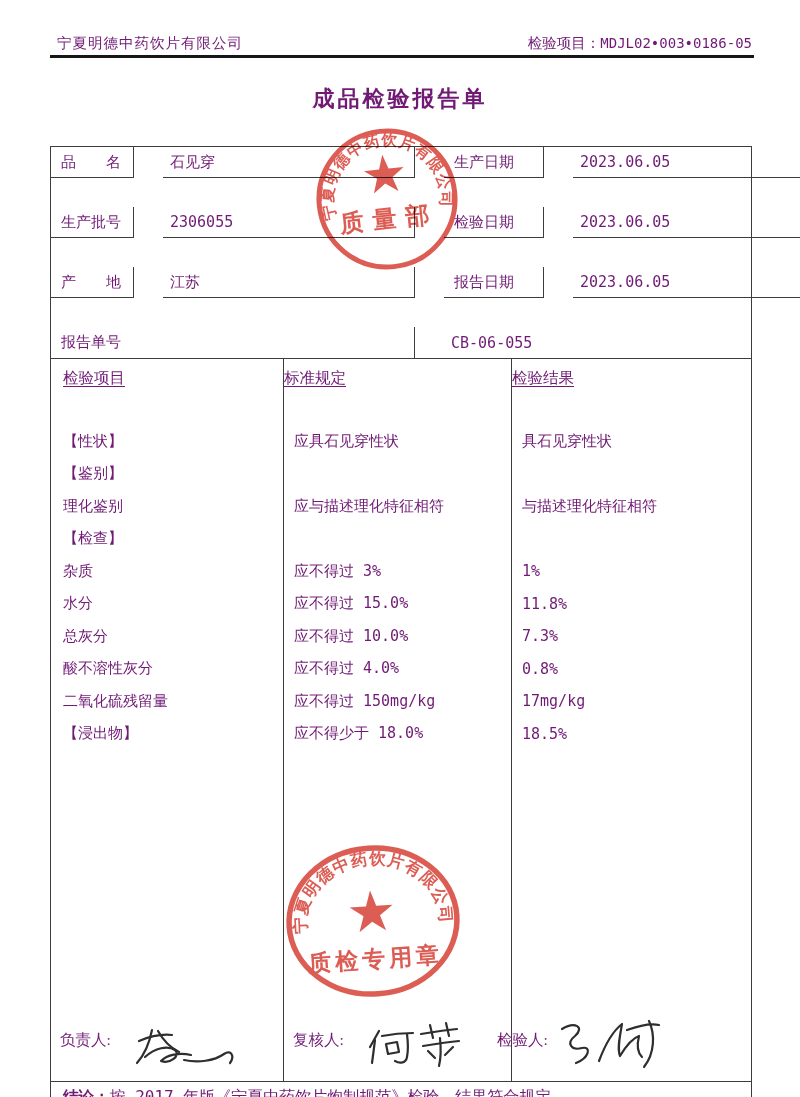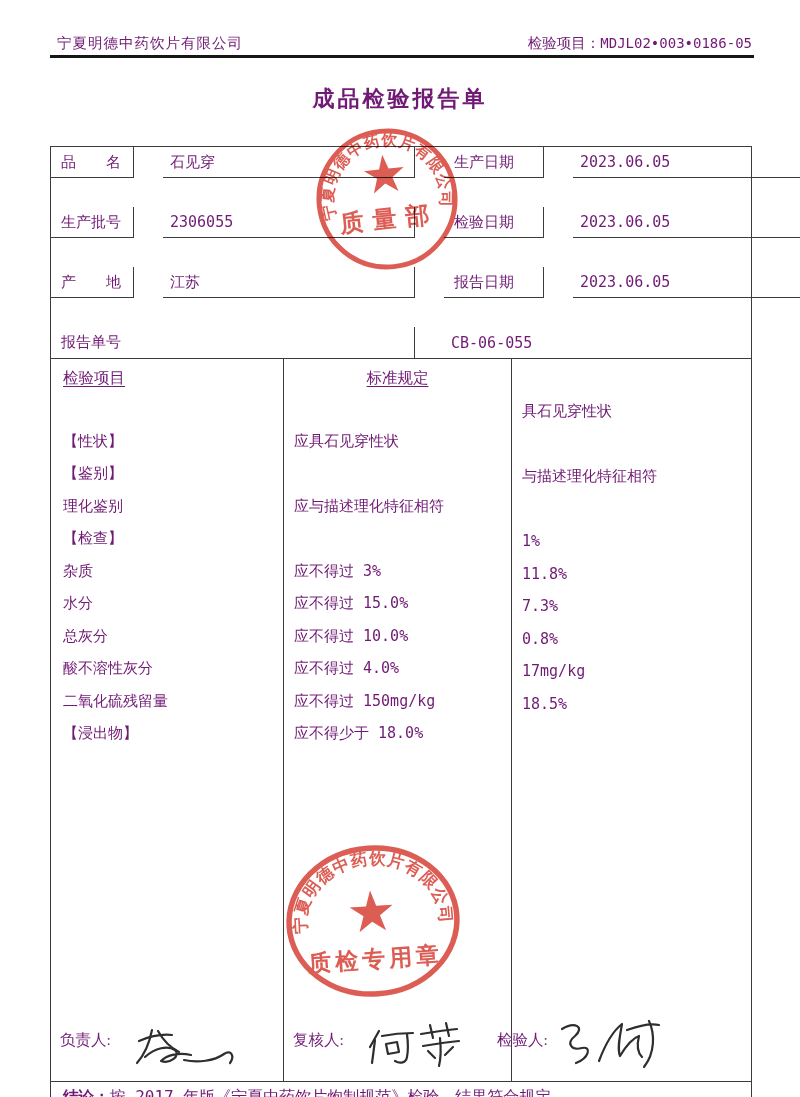--- a/index.html
+++ b/index.html
@@ -31,21 +31,21 @@
   .span2b { grid-column:3 / 5; }
   
   .res-grid { display:grid; grid-template-columns:233px 228px 241px; height:723px;
     border-left:1.5px solid #3c3c3c; border-right:1.5px solid #3c3c3c; border-bottom:1.5px solid #3c3c3c;
     box-sizing:border-box; }
   .res-col { box-sizing:border-box; border-right:1.5px solid #3c3c3c; }
   .res-col:last-child { border-right:none; }
   .res-head { padding-top:9px; height:21px; font-size:15.5px; }
   .res-head span { text-decoration:underline; text-underline-offset:3px; }
   .res-head.left { padding-left:12px; }
-  .res-head.center { text-align:center; }
+  .res-head.center { }
   .res-body { margin-top:36px; }
   .res-line { height:32.5px; display:flex; align-items:center; font-size:15px; white-space:nowrap; overflow:hidden; }
   .res-col .res-line { padding-left:10px; }
   .res-col.first .res-line { padding-left:12px; }
   
   .conclusion { box-sizing:border-box; border:1.5px solid #3c3c3c; border-top:none; height:31px;
     display:flex; align-items:center; padding-left:12px; font-size:15.5px; white-space:nowrap; }
   .conclusion .c-label { font-weight:bold; }
   
   .sig-label { position:absolute; top:1030px; font-size:15.5px; }
@@ -111,20 +111,21 @@
           <div class="res-line num"></div>
           <div class="res-line num">应不得过 3%</div>
           <div class="res-line num">应不得过 15.0%</div>
           <div class="res-line num">应不得过 10.0%</div>
           <div class="res-line num">应不得过 4.0%</div>
           <div class="res-line num">应不得过 150mg/kg</div>
           <div class="res-line num">应不得少于 18.0%</div>
         </div>
       </div>
       <div class="res-col">
+        <div class="res-head center"><span>检验结果</span></div>
         <div class="res-body">
           <div class="res-line num">具石见穿性状</div>
           <div class="res-line num"></div>
           <div class="res-line num">与描述理化特征相符</div>
           <div class="res-line num"></div>
           <div class="res-line num">1%</div>
           <div class="res-line num">11.8%</div>
           <div class="res-line num">7.3%</div>
           <div class="res-line num">0.8%</div>
           <div class="res-line num">17mg/kg</div>

